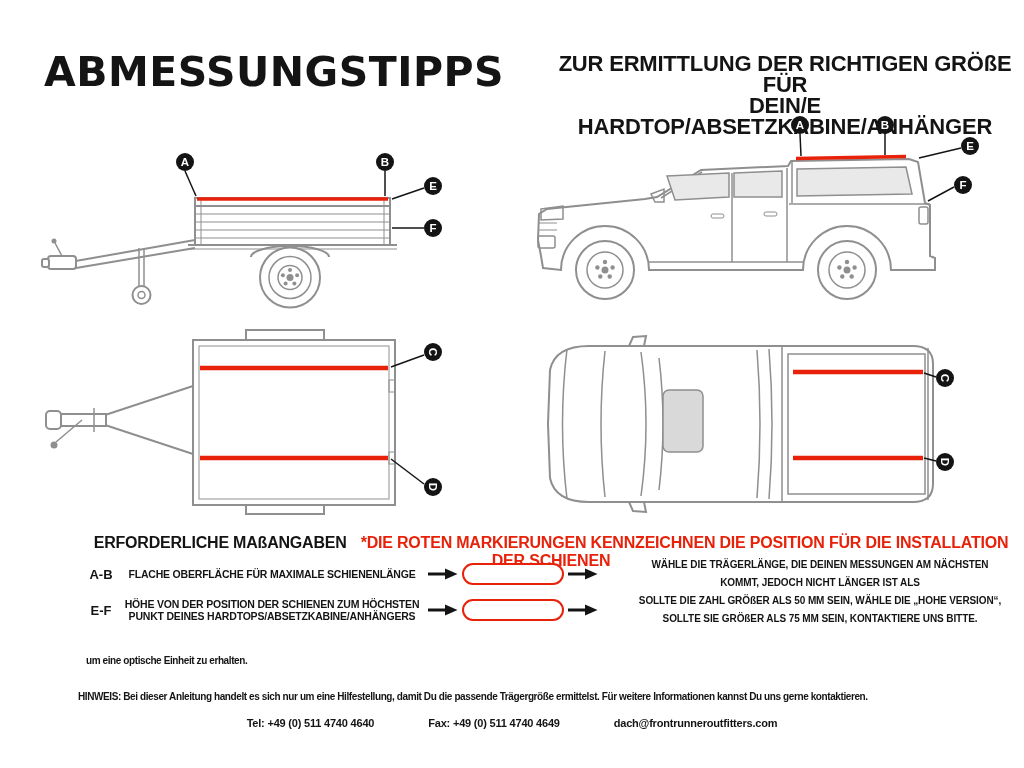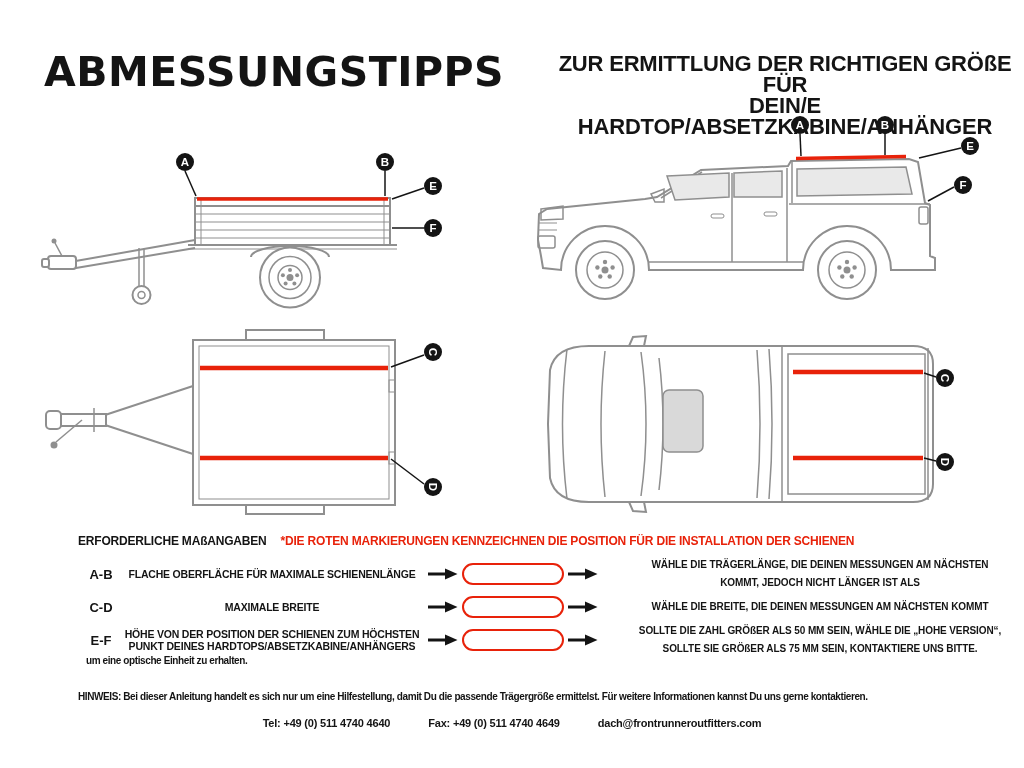--- a/index.html
+++ b/index.html
@@ -22,36 +22,36 @@
   .g1  { stroke:var(--gray); stroke-width:1;   fill:none; }
   .glass { fill:#e9e9e9; stroke:var(--gray); stroke-width:1.5; }
   .panel { fill:#d9d9d9; stroke:var(--gray); stroke-width:1.5; }
   .dot { fill:var(--gray); stroke:none; }
   .redline { stroke:var(--red); fill:none; }
   .leader { stroke:var(--ink); stroke-width:1.5; fill:none; }
   .badge { fill:var(--ink); stroke:none; }
   .bl { fill:#fff; font:bold 11.5px "Liberation Sans", sans-serif; text-anchor:middle; }
 
   
-  .meas-heading { position:absolute; left:78px; top:534px; font-size:12px; font-weight:bold; letter-spacing:-0.2px; }
+  .meas-heading { position:absolute; left:78px; top:534px; font-size:16px; font-weight:bold; letter-spacing:-0.2px; }
   .meas-heading .red { color:var(--red); margin-left:14px; }
   .rows { position:absolute; left:78px; top:556px; width:930px; }
   .row { display:flex; align-items:center; min-height:30px; }
   .row .key { width:46px; font-size:13px; font-weight:bold; flex-shrink:0; }
   .row .desc { width:302px; font-size:10.5px; font-weight:bold; line-height:12.5px; letter-spacing:-0.2px; padding-right:6px; flex-shrink:0; }
   .arr { flex-shrink:0; margin:0 2px; }
   .arr line { stroke:var(--ink); stroke-width:3; }
   .arr polygon { fill:var(--ink); }
   .row .field { width:102px; height:22px; border:2px solid var(--red); border-radius:12px; margin:0 2px; flex-shrink:0; background:#fff; }
   .row .result { margin-left:32px; width:392px; font-size:10px; font-weight:bold; line-height:18px; letter-spacing:-0.1px; }
 
   .footnote { position:absolute; left:78px; top:654px; font-size:10px; font-weight:bold; line-height:13px; letter-spacing:-0.4px; white-space:nowrap; }
   .footnote .l2 { padding-left:8px; }
   .hinweis { position:absolute; left:78px; top:691px; font-size:10px; font-weight:bold; letter-spacing:-0.4px; white-space:nowrap; }
-  .contact { position:absolute; left:0; top:717px; width:1024px; display:flex; justify-content:center; gap:38px; font-size:11px; font-weight:bold; letter-spacing:-0.2px; }
+  .contact { position:absolute; left:0; top:717px; width:1024px; display:flex; justify-content:center; gap:54px; font-size:11px; font-weight:bold; letter-spacing:-0.2px; }
 </style>
 </head>
 <body>
 
 <div class="page">
 
   <h1 class="title">ABMESSUNGSTIPPS</h1>
   <div class="subtitle">
     <div>ZUR ERMITTLUNG DER RICHTIGEN GRÖßE FÜR</div>
     <div>DEIN/E HARDTOP/ABSETZKABINE/ANHÄNGER</div>
@@ -269,34 +269,20 @@
           <polygon points="17,0.5 29.5,6 17,11.5"></polygon>
         </svg>
       <div class="field"></div>
       <svg class="arr" width="30" height="12" viewBox="0 0 30 12">
           <line x1="0" y1="6" x2="18" y2="6"></line>
           <polygon points="17,0.5 29.5,6 17,11.5"></polygon>
         </svg>
       <div class="result">WÄHLE DIE TRÄGERLÄNGE, DIE DEINEN MESSUNGEN AM NÄCHSTEN KOMMT, JEDOCH NICHT LÄNGER IST ALS</div>
     </div>
     <div class="row">
-      <div class="key">C-D</div>
-      <div class="desc">MAXIMALE BREITE</div>
-      <svg class="arr" width="30" height="12" viewBox="0 0 30 12">
-          <line x1="0" y1="6" x2="18" y2="6"></line>
-          <polygon points="17,0.5 29.5,6 17,11.5"></polygon>
-        </svg>
-      <div class="field"></div>
-      <svg class="arr" width="30" height="12" viewBox="0 0 30 12">
-          <line x1="0" y1="6" x2="18" y2="6"></line>
-          <polygon points="17,0.5 29.5,6 17,11.5"></polygon>
-        </svg>
-      <div class="result">WÄHLE DIE BREITE, DIE DEINEN MESSUNGEN AM NÄCHSTEN KOMMT</div>
-    </div>
-    <div class="row">
       <div class="key">E-F</div>
       <div class="desc">HÖHE VON DER POSITION DER SCHIENEN ZUM HÖCHSTEN PUNKT DEINES HARDTOPS/ABSETZKABINE/ANHÄNGERS</div>
       <svg class="arr" width="30" height="12" viewBox="0 0 30 12">
           <line x1="0" y1="6" x2="18" y2="6"></line>
           <polygon points="17,0.5 29.5,6 17,11.5"></polygon>
         </svg>
       <div class="field"></div>
       <svg class="arr" width="30" height="12" viewBox="0 0 30 12">
           <line x1="0" y1="6" x2="18" y2="6"></line>
           <polygon points="17,0.5 29.5,6 17,11.5"></polygon>

